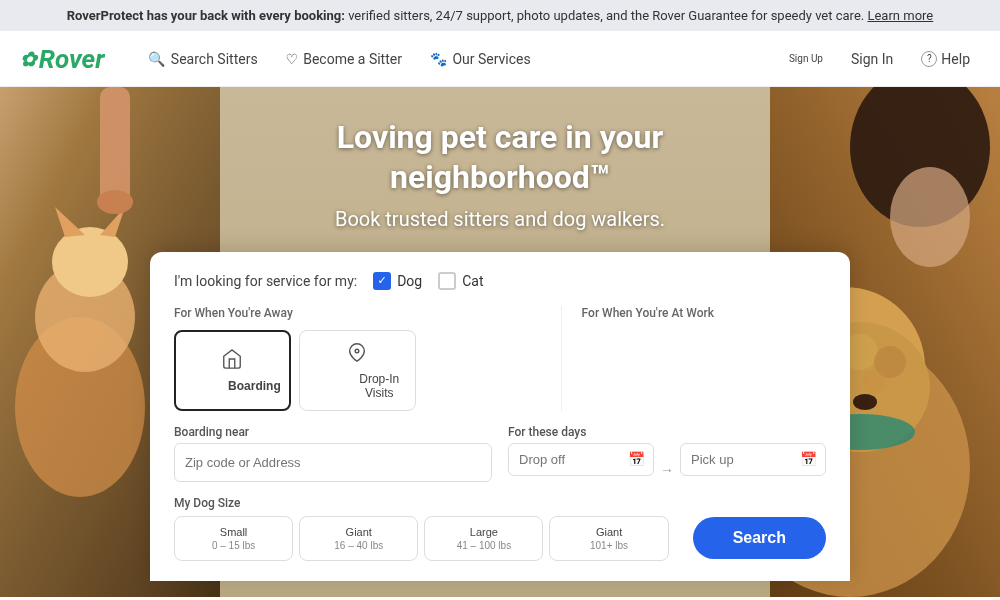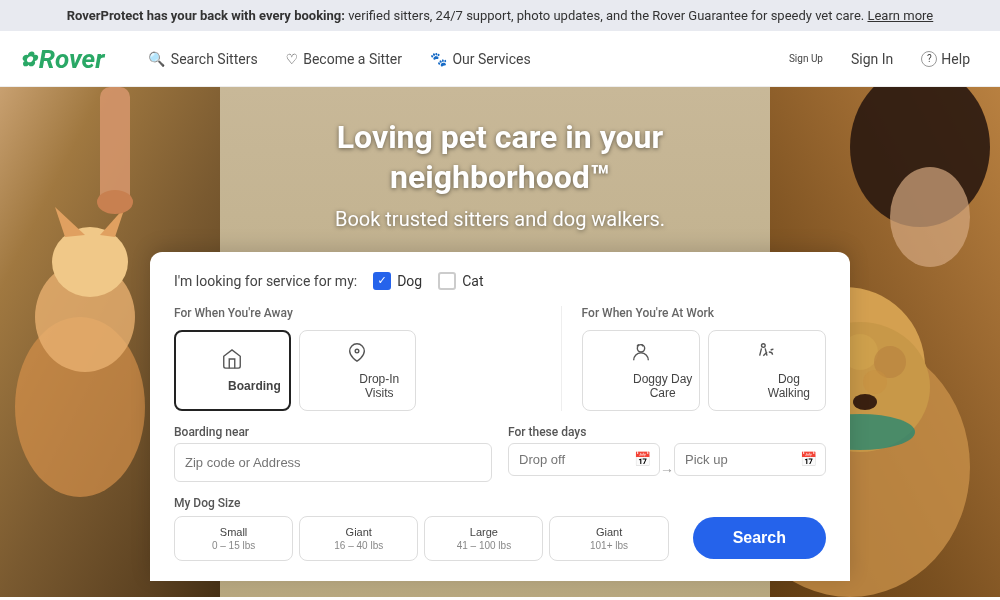--- a/index.html
+++ b/index.html
@@ -223,21 +223,21 @@
     }
 
     .inputs-row {
       display: grid;
       grid-template-columns: 1fr 1fr;
       gap: 16px;
       margin-bottom: 14px;
     }
     .input-group { display: flex; flex-direction: column; gap: 4px; }
     .input-group label { font-size: 12px; color: #555; font-weight: 500; }
-    .date-inputs { display: flex; align-items: flex-end; }
+    .date-inputs { display: flex; align-items: flex-end; gap: 6px; }
     .date-input-wrap {
       position: relative;
       flex: 1;
     }
     .date-input-wrap input {
       width: 100%;
       padding: 8px 32px 8px 10px;
       border: 1.5px solid #ddd;
       border-radius: 6px;
       font-size: 13px;
@@ -438,42 +438,20 @@
             </span>
             <span class="svc-label">Drop-In Visits</span>
           </button>
         </div>
       </div>
 
       <div style="width:1px;background:#eee;margin:0 4px;"></div>
 
       <div class="service-group service-group-work">
         <div class="section-label">For When You're At Work</div>
-        <div class="service-buttons-work">
-          <button class="service-btn">
-            <span class="svc-icon">
-              <svg width="22" height="22" viewBox="0 0 24 24" fill="none" stroke="currentColor" stroke-width="1.5">
-                <circle cx="12" cy="8" r="4"></circle>
-                <path d="M20 21a8 8 0 10-16 0"></path>
-                <path d="M8 6c0-1 1-2 2-2M14 6c0-1-1-2-2-2"></path>
-              </svg>
-            </span>
-            <span class="svc-label">Doggy Day Care</span>
-          </button>
-          <button class="service-btn">
-            <span class="svc-icon">
-              <svg width="22" height="22" viewBox="0 0 24 24" fill="none" stroke="currentColor" stroke-width="1.5">
-                <circle cx="8" cy="5" r="2"></circle>
-                <path d="M6 8l-2 8M10 8l2 8M8 16l4-4"></path>
-                <path d="M14 12c2 0 4 1 4 3M16 10c1-1 2-1 3-1"></path>
-              </svg>
-            </span>
-            <span class="svc-label">Dog Walking</span>
-          </button>
-        </div>
       </div>
     </div>
 
     <div class="inputs-row">
       <div class="input-group">
         <label>Boarding near</label>
         <input type="text" class="location-input" placeholder="Zip code or Address" style="">
       </div>
       <div class="input-group">
         <label>For these days</label>

